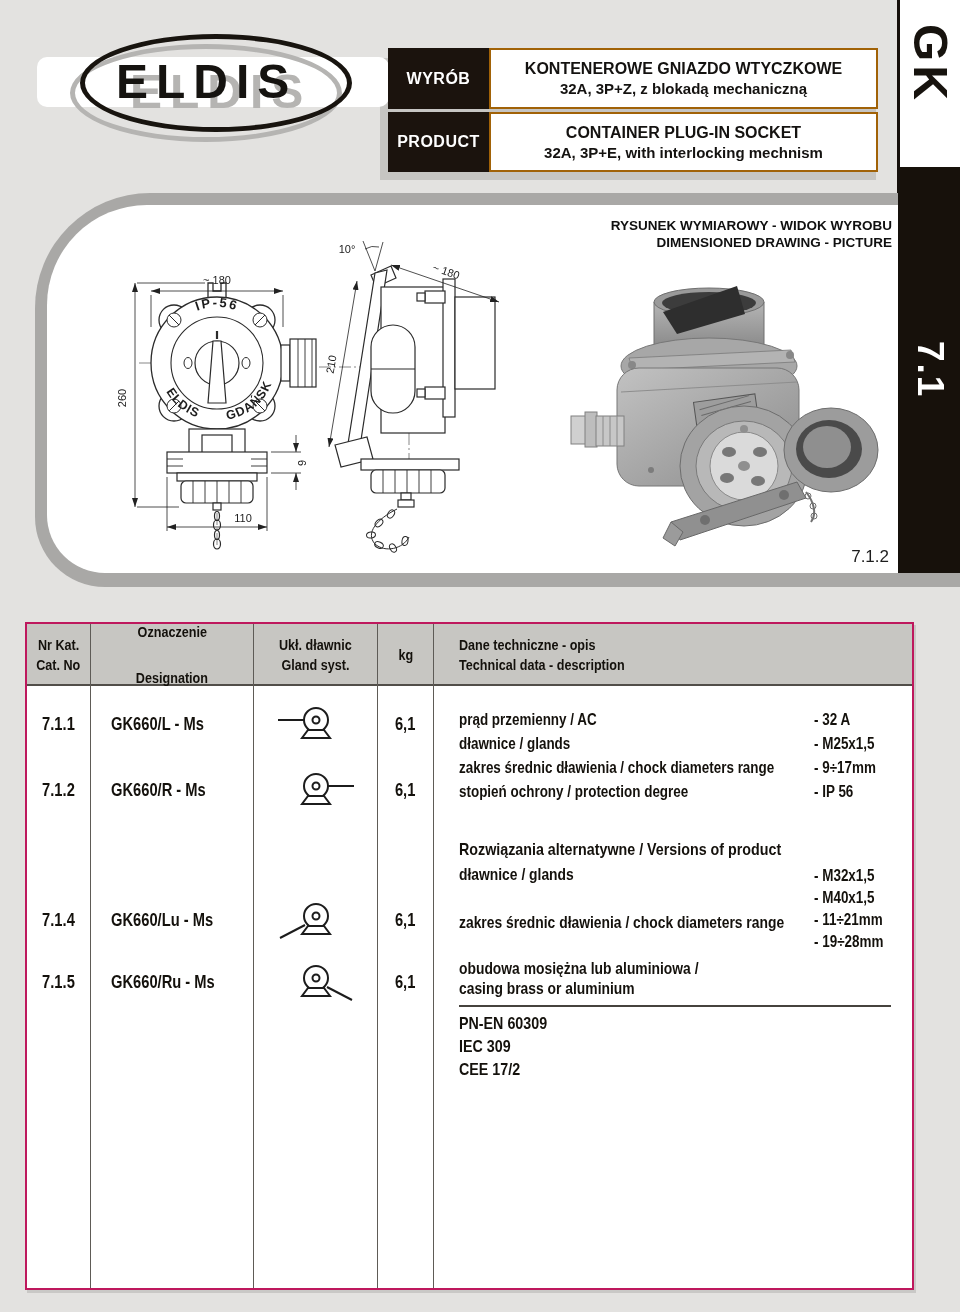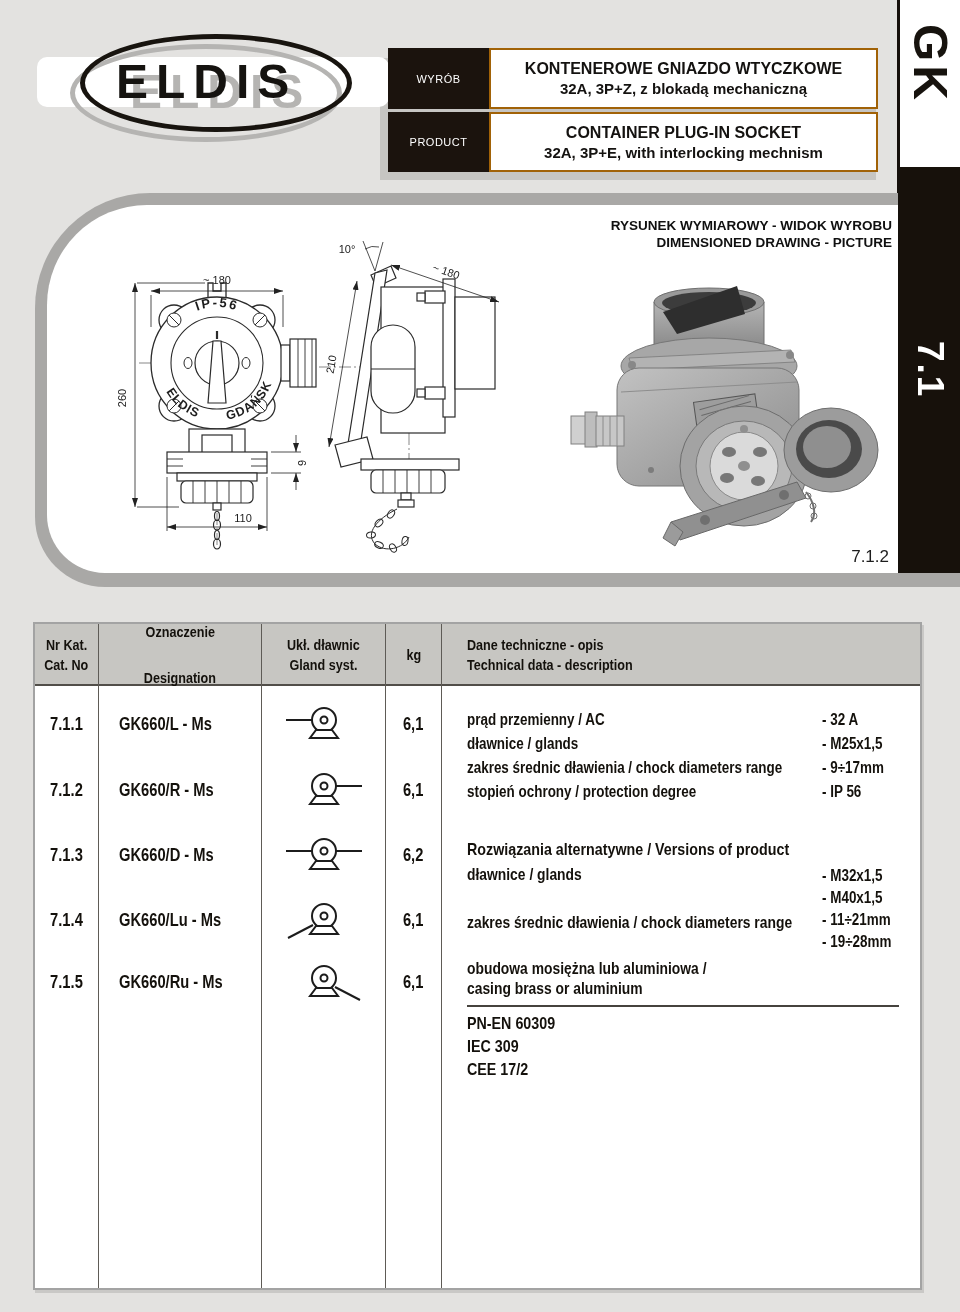--- a/index.html
+++ b/index.html
@@ -14,21 +14,21 @@
   .logo-oval{position:absolute;left:80px;top:34px;width:262px;height:88px;
         border:5px solid #18140f;border-radius:50%;background:transparent;}
   .logo-text-shadow{position:absolute;left:130px;top:64px;font-size:48px;font-weight:800;
         letter-spacing:8px;color:#b5b4b2;}
   .logo-text{position:absolute;left:116px;top:54px;font-size:48px;font-weight:800;
         letter-spacing:8px;color:#151310;}
 
   .hbox{position:absolute;display:flex;flex-direction:column;justify-content:center;
         text-align:center;box-sizing:border-box;}
   .box-label{background:#1b130d;color:#ffffff;left:388px;width:101px;
-        font-size:11px;font-weight:normal;letter-spacing:.5px;}
+        font-size:16px;font-weight:bold;letter-spacing:.5px;}
   .box-desc{background:#ffffff;border:2px solid #a16207;left:489px;width:389px;color:#141210;}
   .r1{top:48px;height:61px;} .r2{top:112px;height:60px;}
   .dl1{font-size:16px;font-weight:bold;line-height:19px;}
   .dl2{font-size:15px;font-weight:bold;line-height:19px;margin-top:1px;}
 
   
   .side-line{position:absolute;left:897px;top:0;width:3px;height:573px;background:#15100b;}
   .tab-gk{position:absolute;left:900px;top:0;width:60px;height:167px;background:#ffffff;
         display:flex;justify-content:center;align-items:flex-start;padding-top:24px;box-sizing:border-box;}
   .tab-gk .vtext{writing-mode:vertical-rl;font-size:48px;font-weight:bold;color:#17130e;letter-spacing:4px;}
@@ -44,22 +44,22 @@
         border-radius:100px 0 0 58px;}
   .panel-title{position:absolute;right:6px;top:12px;text-align:right;font-weight:bold;
         font-size:13.5px;line-height:17px;color:#101010;}
   .fig-caption{position:absolute;right:9px;bottom:6px;font-size:17px;color:#1d1d1d;}
   .dsvg{position:absolute;}
   .fv{left:58px;top:30px;}
   .sv{left:266px;top:30px;}
   .ph{left:512px;top:65px;}
 
   
-  .tbl{position:absolute;left:33px;top:622px;width:889px;height:668px;background:#ffffff;
-        border:2px solid #a3a3a3;box-sizing:border-box;box-shadow:2px 3px 0 #c9c8c6;color:#14110c;}
+  .tbl{position:absolute;left:25px;top:622px;width:889px;height:668px;background:#ffffff;
+        border:2px solid #be185d;box-sizing:border-box;box-shadow:2px 3px 0 #c9c8c6;color:#14110c;}
   .thead{position:absolute;left:0;top:0;width:100%;height:62px;background:#c7c6c2;
         border-bottom:2px solid #514e49;box-sizing:border-box;}
   .vline{position:absolute;top:0;bottom:0;width:1px;background:#5e5b56;}
   .v1{left:63px;} .v2{left:226px;} .v3{left:350px;} .v4{left:406px;}
   .hc{position:absolute;top:0;height:62px;display:flex;flex-direction:column;justify-content:center;
         text-align:center;font-weight:bold;font-size:15px;line-height:20px;}
   .hc1{left:0;width:63px;} .hc2{left:64px;width:162px;gap:26px;} .hc3{left:227px;width:123px;}
   .hc4{left:351px;width:55px;} .hc5{left:407px;width:470px;text-align:left;padding-left:25px;align-items:flex-start;}
 
   .trow{position:absolute;left:0;width:406px;height:40px;}
@@ -393,41 +393,20 @@
               <circle cx="42" cy="16" r="3.5"></circle>
           <polygon points="28,34 56,34 50,26 34,26"></polygon>
             </g>
           </svg>
       </div>
       <div class="rcell rc4">
           <span class="cnc">6,1</span>
         </div>
     </div>
 
-    <div class="trow" style="top:211px">
-      <div class="rcell rc1">
-          <span class="cnc">7.1.3</span>
-        </div>
-      <div class="rcell rc2">
-          <span class="cn">GK660/D - Ms</span>
-        </div>
-      <div class="rcell rc3">
-        <svg width="84" height="40" viewBox="0 0 84 40">
-            <g fill="#ffffff" stroke="#1c1c1c" stroke-width="2">
-          <path d="M4,16 H30 M54,16 H80" fill="none"></path>
-              <circle cx="42" cy="16" r="12"></circle>
-              <circle cx="42" cy="16" r="3.5"></circle>
-          <polygon points="28,34 56,34 50,26 34,26"></polygon>
-            </g>
-          </svg>
-      </div>
-      <div class="rcell rc4">
-          <span class="cnc">6,2</span>
-        </div>
-    </div>
 
     <div class="trow" style="top:276px">
       <div class="rcell rc1">
           <span class="cnc">7.1.4</span>
         </div>
       <div class="rcell rc2">
           <span class="cn">GK660/Lu - Ms</span>
         </div>
       <div class="rcell rc3">
         <svg width="84" height="40" viewBox="0 0 84 40">

